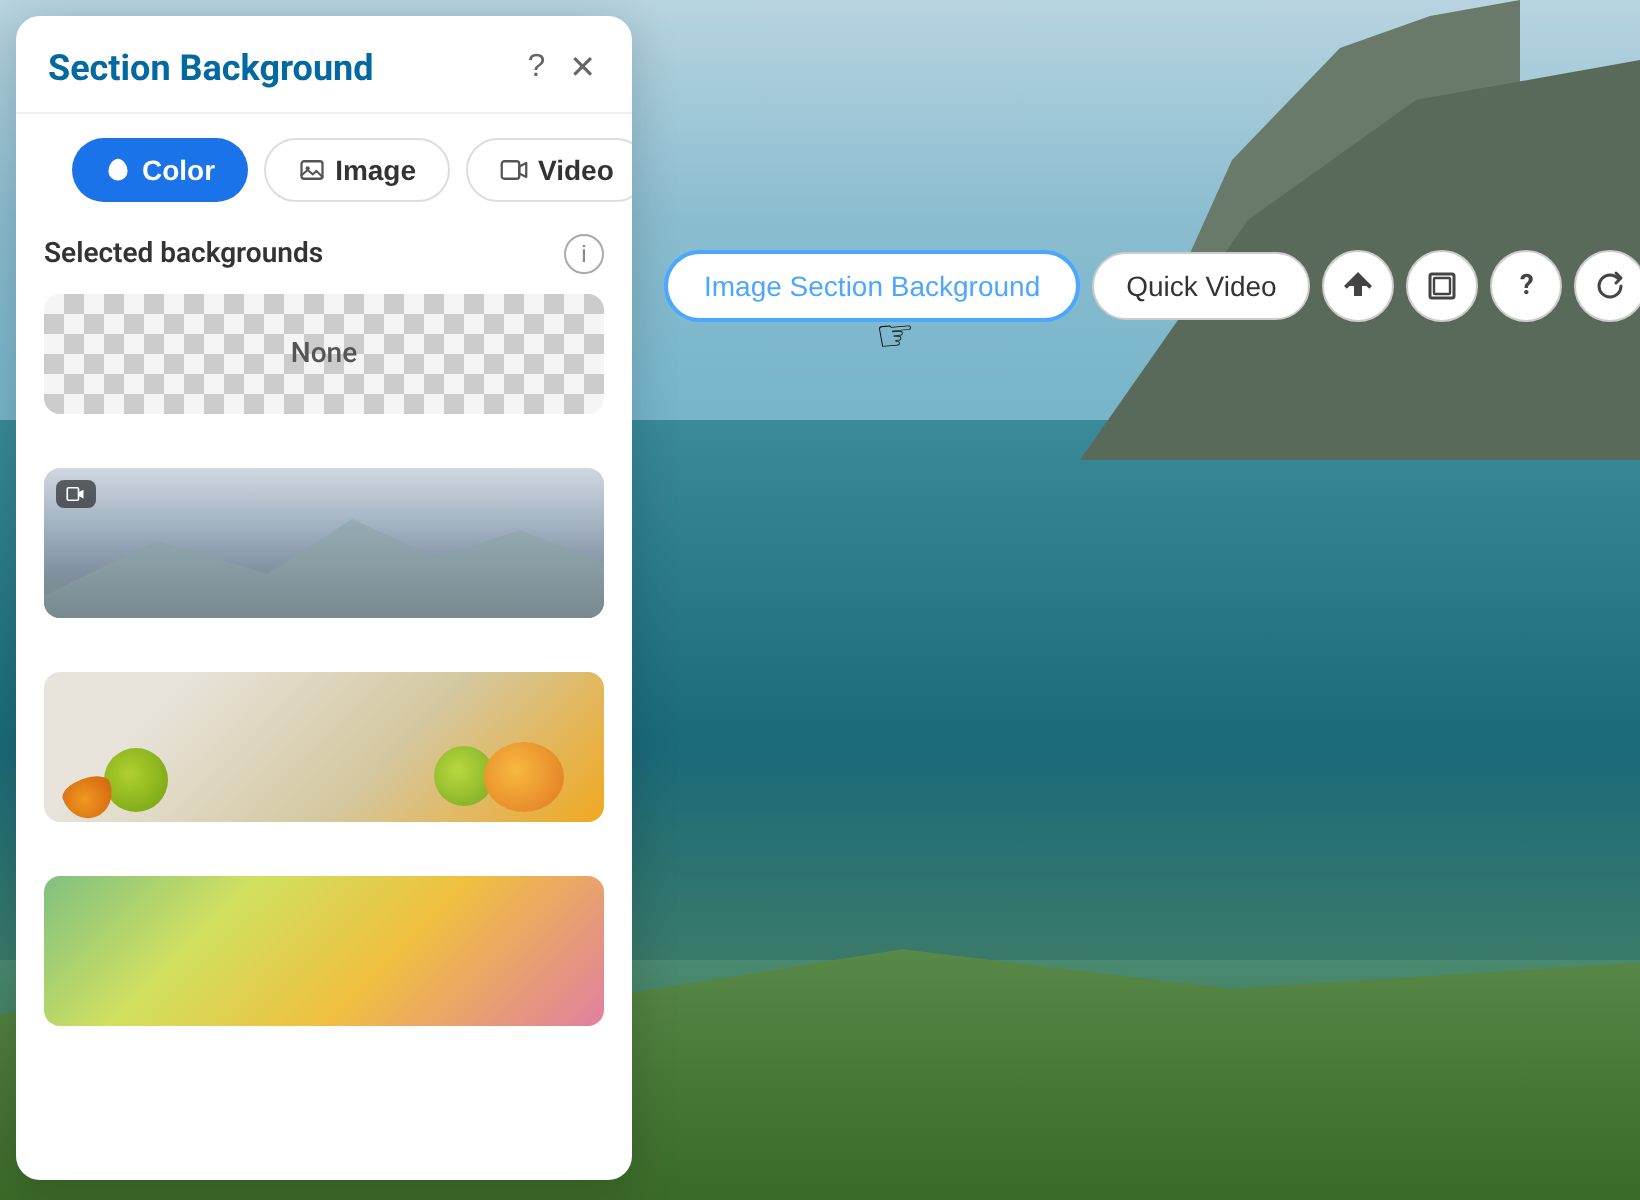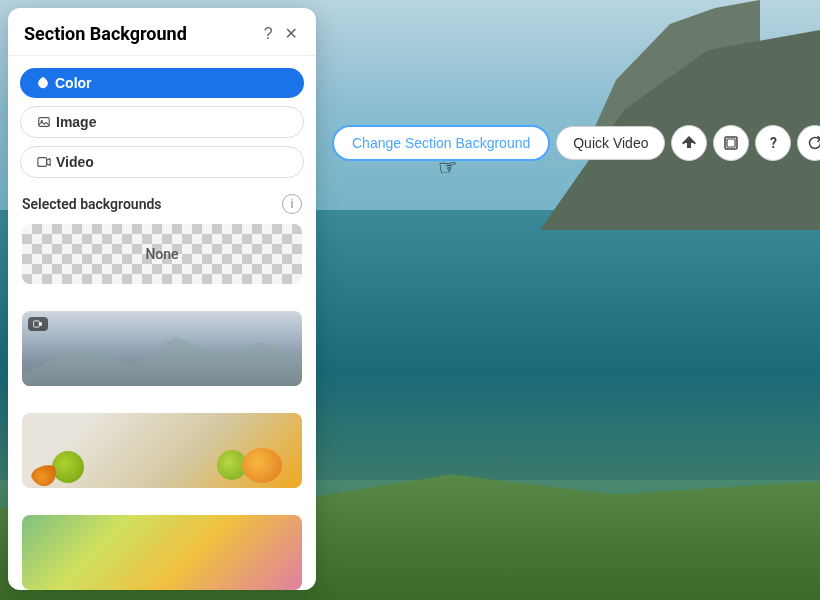--- a/index.html
+++ b/index.html
@@ -158,21 +158,21 @@
       align-items: center;
       justify-content: space-between;
       padding: 14px 16px 10px;
       border-bottom: 1px solid #eee;
       flex-shrink: 0;
     }
 
     .panel-title {
       font-size: 18px;
       font-weight: 700;
-      color: #000000;
+      color: #0369a1;
     }
 
     .panel-header-icons {
       display: flex;
       gap: 8px;
       align-items: center;
     }
 
     .panel-icon-btn {
       background: none;
@@ -248,23 +248,22 @@
       align-items: center;
       justify-content: center;
       cursor: pointer;
       font-size: 14px;
     }
 
     
     .panel-tabs {
       display: flex;
       gap: 8px;
-      padding: 12px 12px;
+      padding: 12px 28px;
       flex-shrink: 0;
-      flex-direction: column;
     }
 
     .tab-btn {
       display: flex;
       align-items: center;
       gap: 5px;
       padding: 7px 16px;
       border-radius: 20px;
       font-size: 14px;
       font-weight: 600;
@@ -421,21 +420,21 @@
 
 <div id="background-scene">
   <div class="sky-layer"></div>
   <div class="water-layer"></div>
   <div class="cliff-right-2"></div>
   <div class="cliff-right"></div>
   <div class="shore-layer"></div>
 </div>
 
 <div id="floating-toolbar">
-  <button class="toolbar-btn-primary">Change Section Background</button>
+  <button class="toolbar-btn-primary">Image Section Background</button>
   <button class="toolbar-btn-secondary">Quick Video</button>
   <div class="toolbar-icon-btn">
     <svg width="16" height="16" viewBox="0 0 16 16" fill="none">
       <path d="M8 3l-5 5h3v5h4V8h3z" fill="#444"></path>
       <path d="M8 1l7 7-1.4 1.4L8 3.8 2.4 9.4 1 8z" fill="#444"></path>
     </svg>
   </div>
   <div class="toolbar-icon-btn">
     <svg width="16" height="16" viewBox="0 0 16 16" fill="none">
       <rect x="2" y="2" width="12" height="12" rx="1" stroke="#444" stroke-width="1.5" fill="none"></rect>

